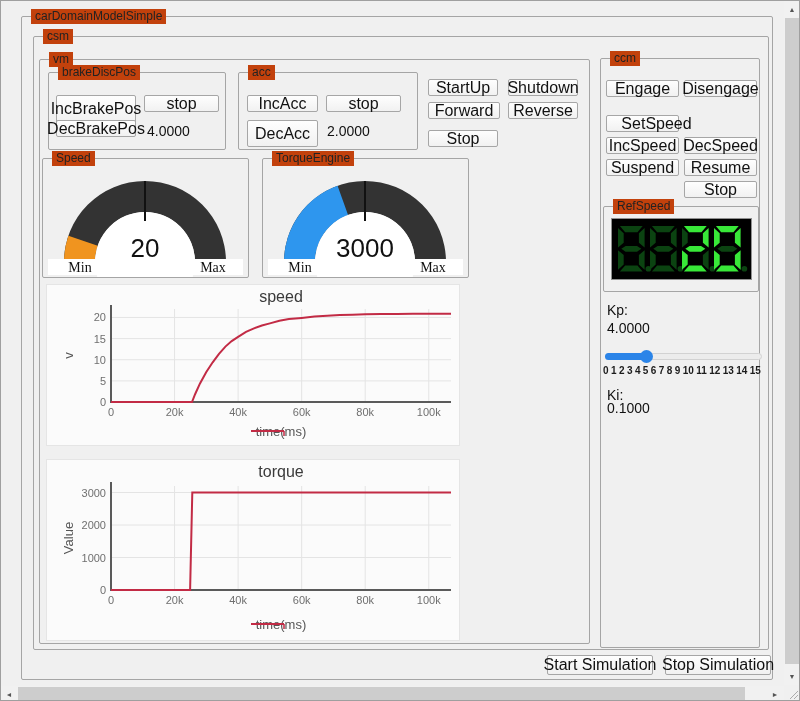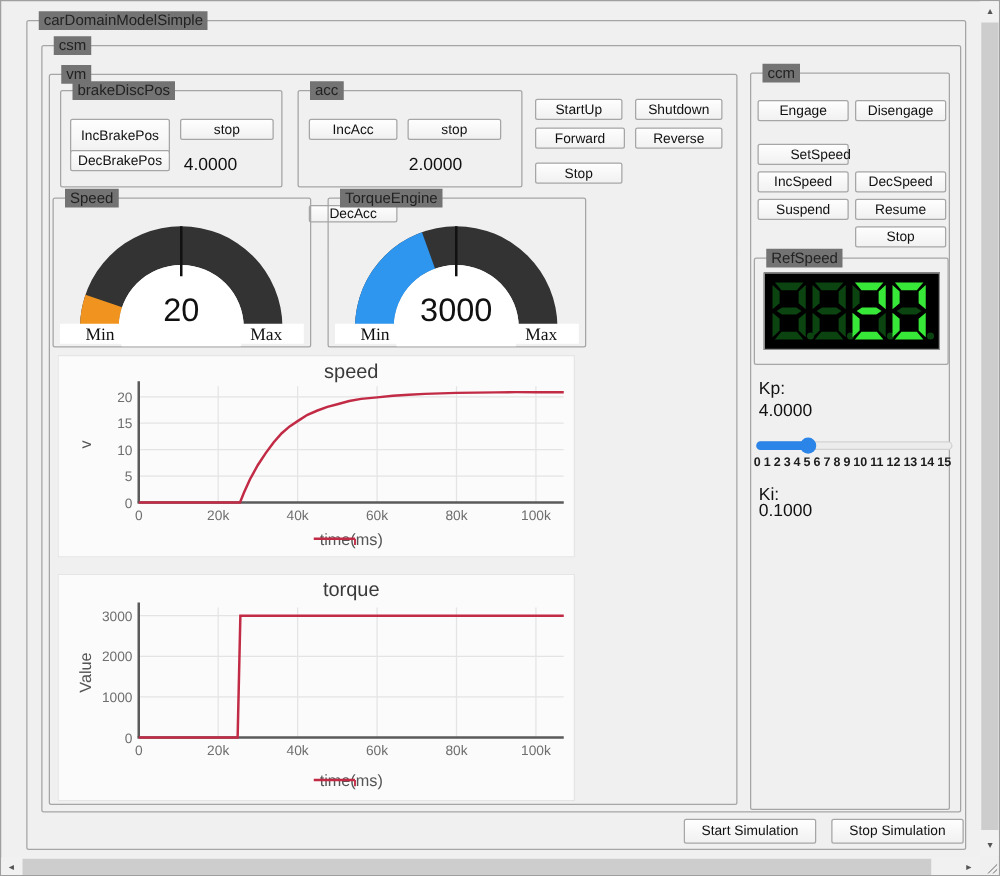--- a/index.html
+++ b/index.html
@@ -1,24 +1,24 @@
 <!DOCTYPE html>
 <html><head>
 <meta charset="utf-8">
 <style>
   html,body{margin:0;padding:0;background:#d8d8d8;}
   *{box-sizing:border-box;}
   .window{position:relative;width:800px;height:701px;background:#f0f0f0;border:1px solid #9f9f9f;
           font-family:"Liberation Sans",sans-serif;font-size:12px;color:#111;overflow:hidden;}
   .gb{position:absolute;border:1px solid #a5a5a5;border-radius:2px;}
-  .gb-label{position:absolute;top:-8px;left:9px;background:#737373;padding:0 4px;font-size:12px;
+  .gb-label{position:absolute;top:-8px;left:9px;background:#c2410c;padding:0 4px;font-size:12px;
             line-height:15px;color:#222;white-space:nowrap;}
   .btn{position:absolute;display:flex;align-items:center;justify-content:center;
        background:linear-gradient(#fefefe,#f1f1f1);border:1px solid #a6a6a6;border-radius:2px;
-       font-size:11px;color:#111;cursor:default;white-space:nowrap;}
+       font-size:16px;color:#111;cursor:default;white-space:nowrap;}
   .tlabel{position:absolute;font-size:14px;color:#111;white-space:nowrap;}
   .chart{position:absolute;background:#fbfbfb;border:1px solid #e5e5e5;}
   .chart svg{display:block;}
   .gauge-svg{position:absolute;left:0;top:0;}
   .lcd{position:absolute;background:#000;border:1px solid #8f8f8f;}
   .slider-track{position:absolute;height:7px;background:#ececec;border:1px solid #d2d2d2;border-radius:4px;}
   .slider-fill{position:absolute;height:7px;border-radius:4px;}
   .slider-handle{position:absolute;width:13px;height:13px;border-radius:50%;}
   .slider-ticks{position:absolute;display:flex;justify-content:space-between;
                 font-size:10px;font-weight:bold;color:#1c1c1c;}
@@ -56,21 +56,21 @@
           <div class="btn" style="left:7px;top:22px;width:80px;height:28px;">IncBrakePos</div>
           <div class="btn" style="left:95px;top:22px;width:75px;height:17px;">stop</div>
           <div class="btn" style="left:7px;top:47px;width:80px;height:17px;">DecBrakePos</div>
           <div class="tlabel" style="left:98px;top:50px;">4.0000</div>
         </div>
 
         <div class="gb" style="left:198px;top:12px;width:180px;height:78px;">
           <span class="gb-label">acc</span>
           <div class="btn" style="left:8px;top:22px;width:71px;height:17px;">IncAcc</div>
           <div class="btn" style="left:87px;top:22px;width:75px;height:17px;">stop</div>
-          <div class="btn" style="left:8px;top:47px;width:71px;height:14px;margin-top:44px;">DecAcc</div>
+          <div class="btn" style="left:8px;top:47px;width:71px;height:27px;">DecAcc</div>
           <div class="tlabel" style="left:88px;top:50px;">2.0000</div>
         </div>
 
         <div class="btn" style="left:388px;top:19px;width:70px;height:17px;">StartUp</div>
         <div class="btn" style="left:468px;top:19px;width:70px;height:17px;">Shutdown</div>
         <div class="btn" style="left:388px;top:42px;width:72px;height:17px;">Forward</div>
         <div class="btn" style="left:468px;top:42px;width:70px;height:17px;">Reverse</div>
         <div class="btn" style="left:388px;top:70px;width:70px;height:17px;">Stop</div>
 
         <div class="gb" style="left:2px;top:98px;width:207px;height:120px;">

